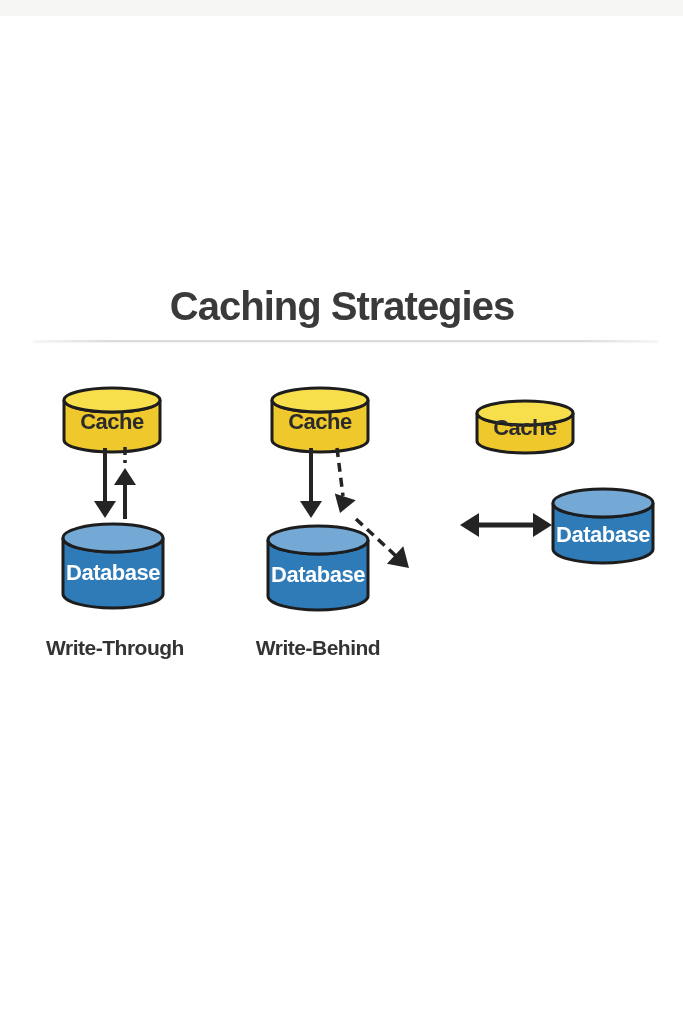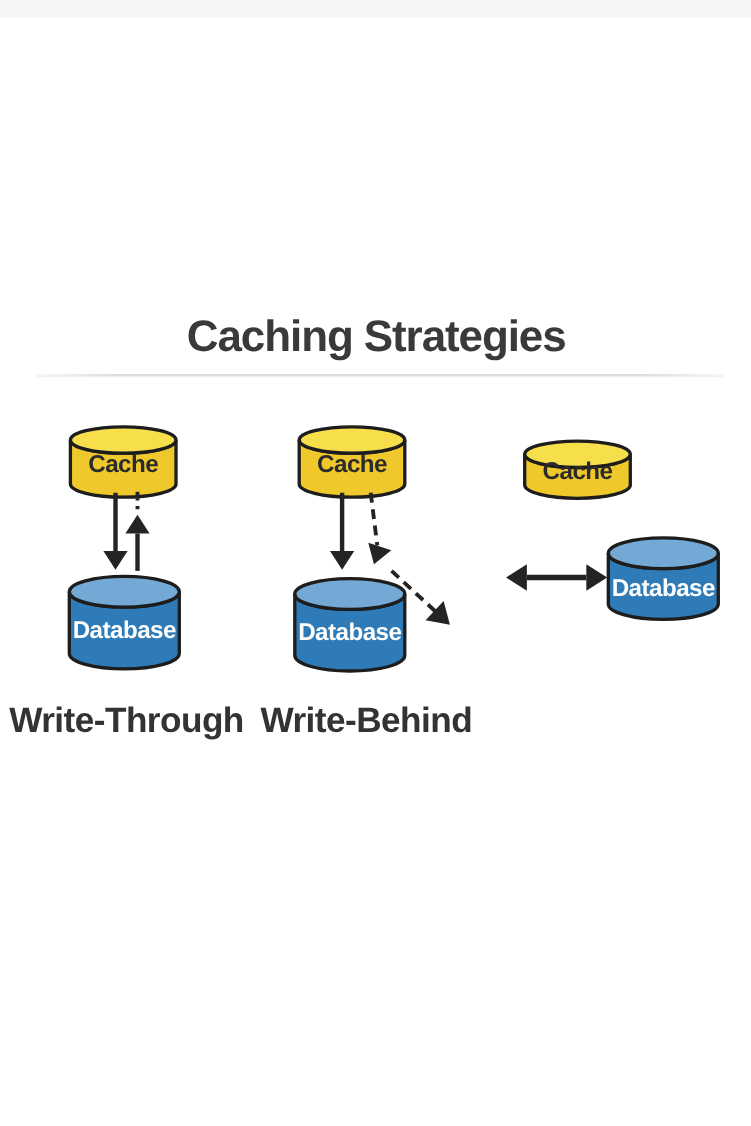--- a/index.html
+++ b/index.html
@@ -43,28 +43,28 @@
     font-family: "Liberation Sans", sans-serif;
     font-weight: bold;
     text-anchor: middle;
     letter-spacing: -0.5px;
     font-size: 22px;
   }
   .strategy-label {
     position: absolute;
     top: 620px;
     transform: translateX(-50%);
-    font-size: 32px;
+    font-size: 21px;
     font-weight: bold;
     letter-spacing: -0.5px;
     color: #333333;
     white-space: nowrap;
   }
   .label-wt { left: 115px; }
-  .label-wb { left: 333px; }
+  .label-wb { left: 318px; }
   .label-ca { left: 558px; }
 </style>
 </head>
 <body>
 
 <div class="canvas">
 
   <div class="title">Caching Strategies</div>
   <div class="divider"></div>
 

